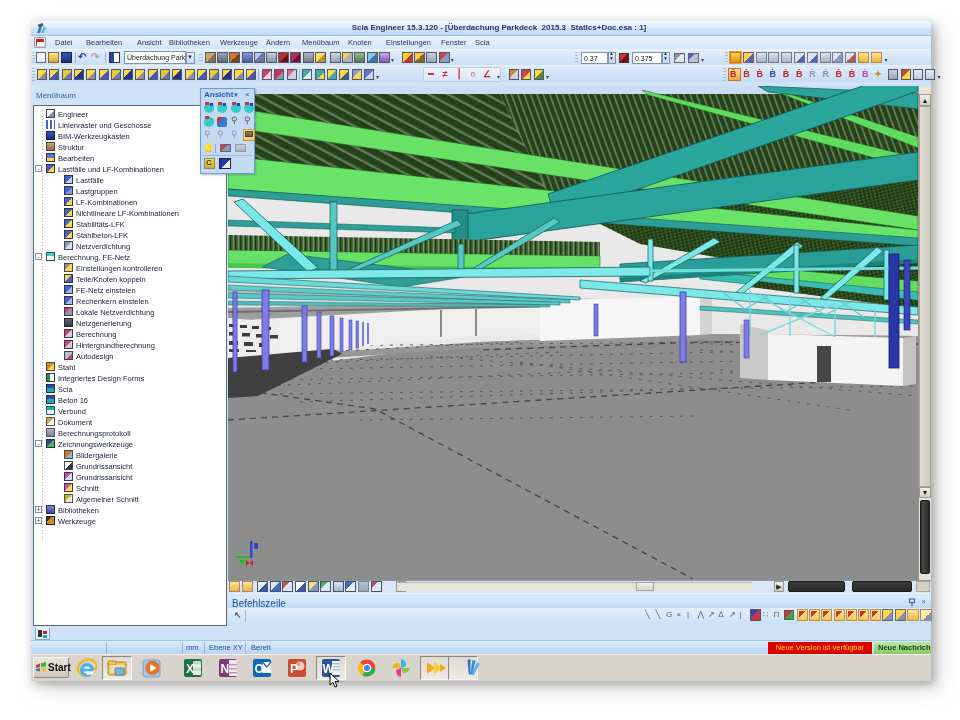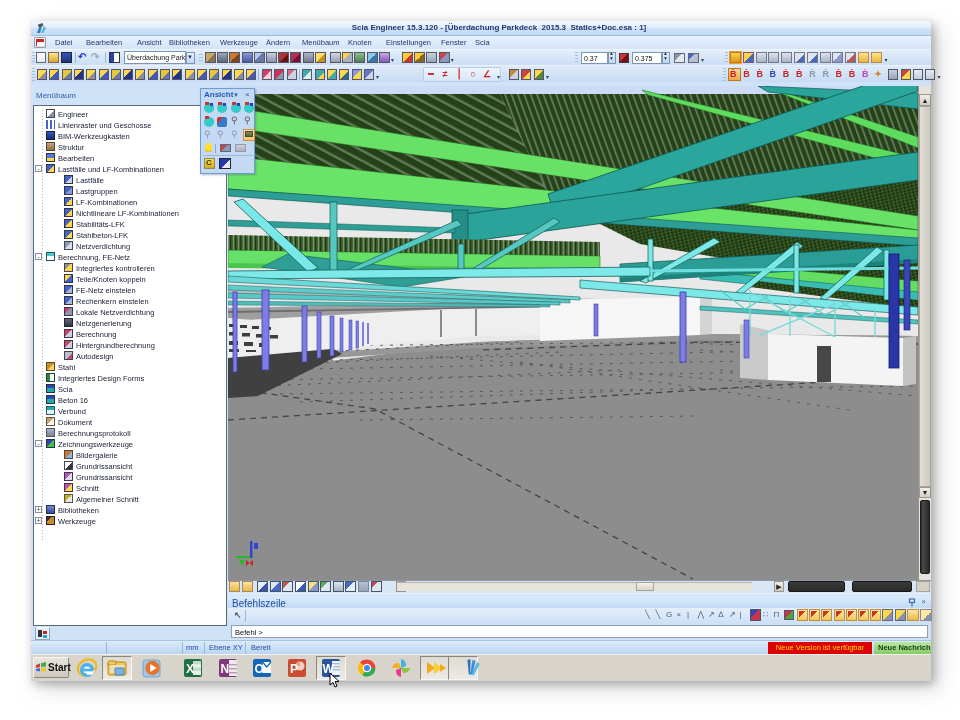--- a/index.html
+++ b/index.html
@@ -224,21 +224,21 @@
         <div style="position:absolute;left:30px;top:113px;width:9px;height:9px;background:linear-gradient(135deg,#4466cc 50%,#ffd84a 50%);border:1px solid #334"></div>
         <div class="trow" style="left:42px;top:114px">Stabilitäts-LFK</div>
         <div style="position:absolute;left:30px;top:124px;width:9px;height:9px;background:linear-gradient(135deg,#4466cc 50%,#ffd84a 50%);border:1px solid #334"></div>
         <div class="trow" style="left:42px;top:125px">Stahlbeton-LFK</div>
         <div style="position:absolute;left:30px;top:135px;width:9px;height:9px;background:linear-gradient(135deg,#8898b8 50%,#d8e0f0 50%);border:1px solid #445"></div>
         <div class="trow" style="left:42px;top:136px">Netzverdichtung</div>
         <div class="ebox" style="left:1px;top:147px">-</div>
         <div style="position:absolute;left:12px;top:146px;width:9px;height:9px;background:linear-gradient(#48c8c8 50%,#fff 50%);border:1px solid #255"></div>
         <div class="trow" style="left:24px;top:147px">Berechnung, FE-Netz</div>
         <div style="position:absolute;left:30px;top:157px;width:9px;height:9px;background:linear-gradient(135deg,#8890a0 40%,#ffd84a 40%);border:1px solid #445"></div>
-        <div class="trow" style="left:42px;top:158px">Integriertes kontrolleren</div>
+        <div class="trow" style="left:42px;top:158px">Einstellungen kontrolleren</div>
         <div style="position:absolute;left:30px;top:168px;width:9px;height:9px;background:linear-gradient(135deg,#ffd84a 45%,#4466cc 45%);border:1px solid #334"></div>
         <div class="trow" style="left:42px;top:169px">Teile/Knoten koppeln</div>
         <div style="position:absolute;left:30px;top:179px;width:9px;height:9px;background:linear-gradient(135deg,#4466cc 55%,#aab8d8 55%);border:1px solid #334"></div>
         <div class="trow" style="left:42px;top:180px">FE-Netz einstelen</div>
         <div style="position:absolute;left:30px;top:190px;width:9px;height:9px;background:linear-gradient(135deg,#4466cc 55%,#aab8d8 55%);border:1px solid #334"></div>
         <div class="trow" style="left:42px;top:191px">Rechenkern einstelen</div>
         <div style="position:absolute;left:30px;top:201px;width:9px;height:9px;background:linear-gradient(135deg,#cc4466 40%,#8898b8 40%);border:1px solid #434"></div>
         <div class="trow" style="left:42px;top:202px">Lokale Netzverdichtung</div>
         <div style="position:absolute;left:30px;top:212px;width:9px;height:9px;background:linear-gradient(#606878,#303848);border:1px solid #223"></div>
         <div class="trow" style="left:42px;top:213px">Netzgenerierung</div>
@@ -588,21 +588,20 @@
         <div style="position:absolute;left:619.8000000000002px;top:3px;width:7px;height:7px;background:linear-gradient(135deg,#cc3322 45%,transparent 45%)"></div>
         <div style="position:absolute;left:630.0000000000002px;top:1px;width:11px;height:12px;background:linear-gradient(#ffe8a0,#f0c858);border:1px solid #c09040;"></div>
         <div style="position:absolute;left:632.0000000000002px;top:3px;width:7px;height:7px;background:linear-gradient(135deg,#cc3322 45%,transparent 45%)"></div>
         <div style="position:absolute;left:642.2000000000003px;top:1px;width:11px;height:12px;background:linear-gradient(#ffe8a0,#f0c858);border:1px solid #c09040;"></div>
         <div style="position:absolute;left:644.2000000000003px;top:3px;width:7px;height:7px;background:linear-gradient(135deg,#cc3322 45%,transparent 45%)"></div>
         <div style="position:absolute;left:654.4000000000003px;top:1px;width:11px;height:12px;background:linear-gradient(135deg,#ffd84a 55%,#8893aa 55%);border:1px solid #667;"></div>
         <div style="position:absolute;left:666.6000000000004px;top:1px;width:11px;height:12px;background:linear-gradient(135deg,#ffd84a 55%,#8893aa 55%);border:1px solid #667;"></div>
         <div style="position:absolute;left:678.8000000000004px;top:1px;width:12px;height:12px;background:linear-gradient(#ffe8a0,#e8b848);border:1px solid #c09040;"></div>
         <div style="position:absolute;left:691.8000000000004px;top:1px;width:12px;height:12px;background:linear-gradient(135deg,#ffe8a0 60%,#8893aa 60%);border:1px solid #889;"></div>
   </div>
-  <div style="position:absolute;left:3px;top:32px;width:697px;height:13px;background:#fff;border:1px solid #8aa0b8;font-size:7.5px;color:#111;padding:2px 0 0 3px">Befehl &gt;</div>
 </div>
   <div id="taskbar" class="abs">
 
   <div style="position:absolute;left:2px;top:2px;width:36px;height:21px;background:linear-gradient(#e8e5de,#cdc9bf);border:1px solid #8a867c;border-top-color:#f8f6f2;border-left-color:#f8f6f2;border-radius:2px">
     <svg width="13" height="13" style="position:absolute;left:1px;top:3px" viewBox="0 0 13 13">
       <polygon points="1,4 5,2.4 5,6 1,7" fill="#d43b3b"></polygon>
       <polygon points="6,2.2 11,1 11,5.6 6,5.9" fill="#3fae49"></polygon>
       <polygon points="1,8 5,7 5,10.6 1,9.8" fill="#3b6fd4"></polygon>
       <polygon points="6,6.9 11,6.6 11,11 6,10.4" fill="#e8c63c"></polygon>
     </svg>

